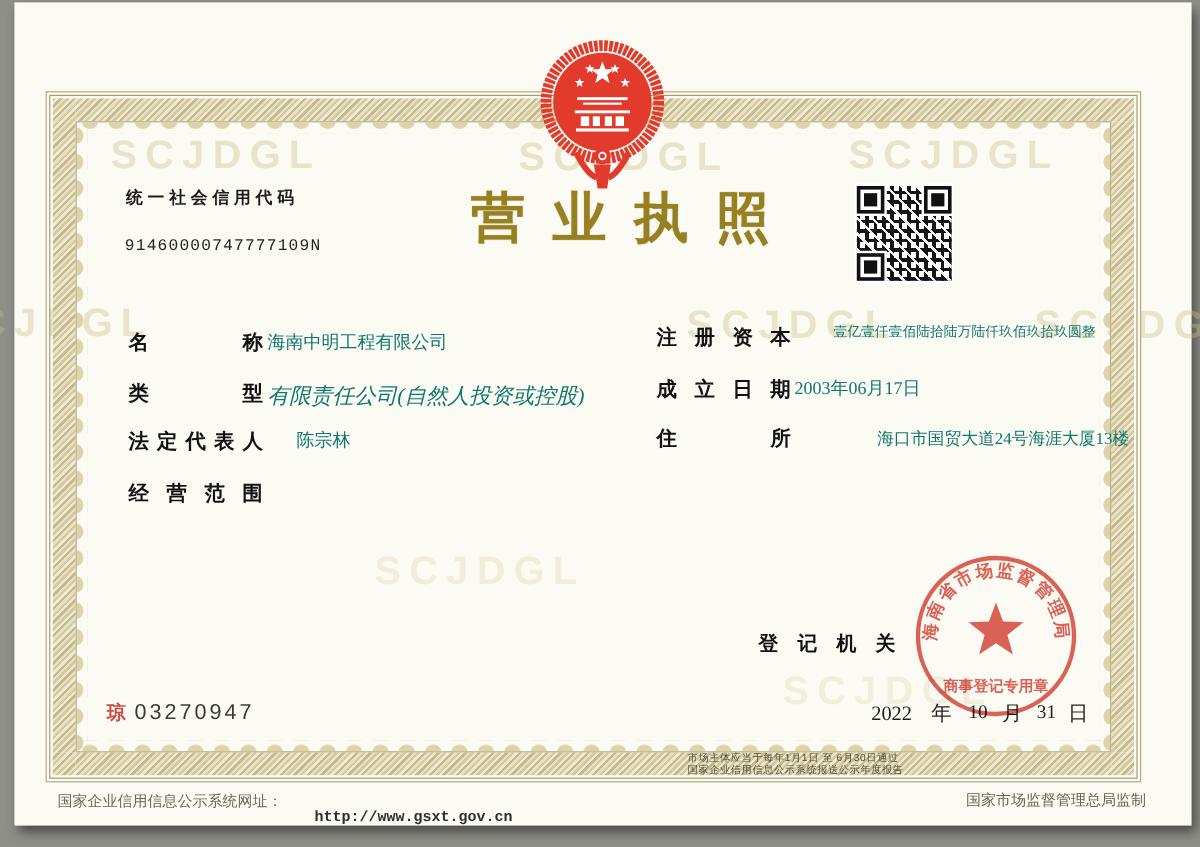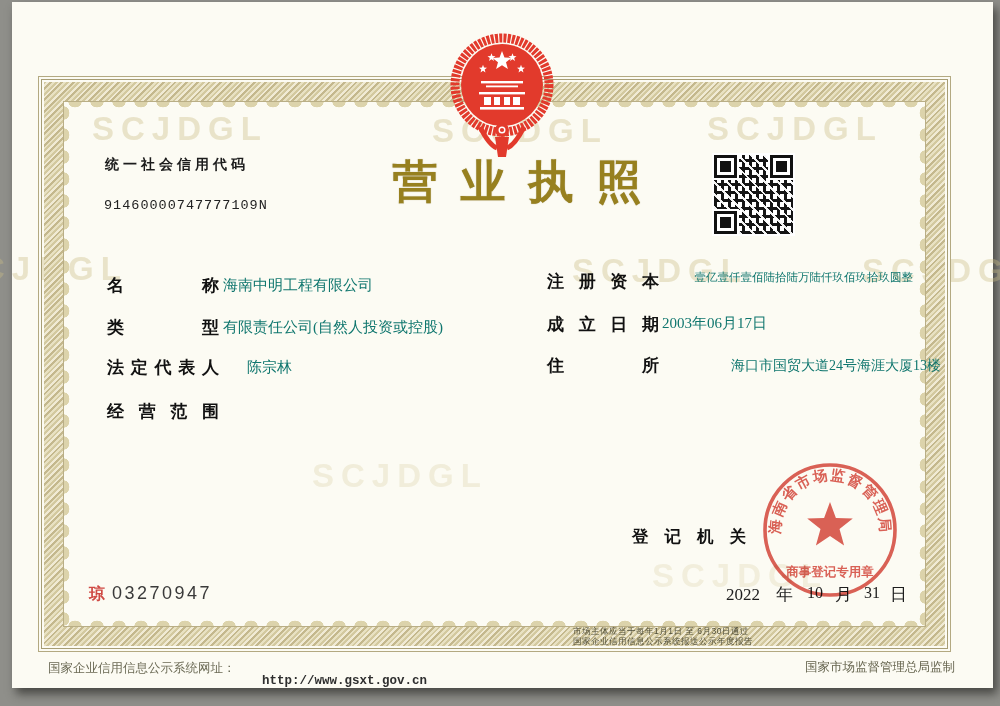--- a/index.html
+++ b/index.html
@@ -80,21 +80,21 @@
     white-space:pre-line;font-family:"Liberation Serif",serif;
   }
   
   .flabel{
     position:absolute;width:112px;font-size:17px;font-weight:800;color:#111;z-index:3;
     font-family:"Liberation Sans",sans-serif;
   }
   [data-justify]{display:flex;justify-content:space-between;}
   .fvalue{position:absolute;color:#0f766e;z-index:3;font-family:"Liberation Serif",serif;text-align:right;}
   .v-name{left:211px;top:274px;font-size:15px;}
-  .v-type{left:211px;top:316px;font-size:15px;}
+  .v-type{left:211px;top:316px;font-size:18px;font-style:italic;}
   .v-rep{left:211px;top:356px;font-size:15px;padding-left:24px;}
   .v-scope{left:211px;top:399px;width:298px;font-size:15px;line-height:20.7px;}
   .v-capital{left:649px;top:268px;width:252px;font-size:11.5px;line-height:15.5px;}
   .v-estd{left:650px;top:312px;font-size:15px;}
   .v-addr{left:649px;top:355px;width:280px;font-size:14px;}
   .l-name{left:95px;top:272px;}
   .l-type{left:95px;top:314px;}
   .l-rep{left:95px;top:354px;}
   .l-scope{left:95px;top:398px;}
   .l-capital{left:535px;top:268px;}

